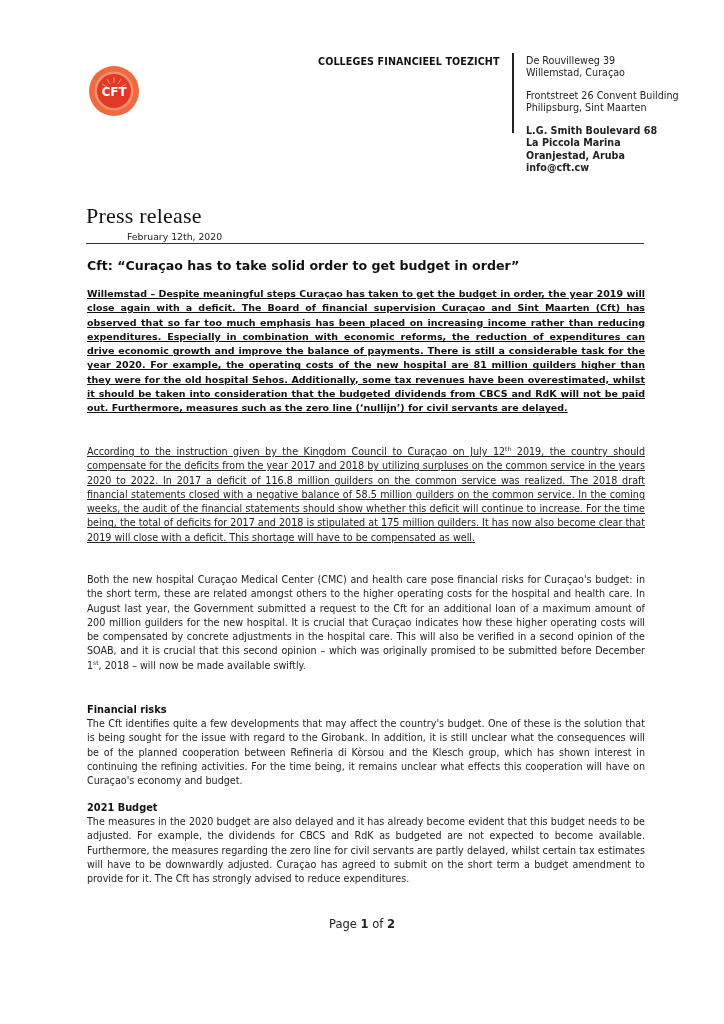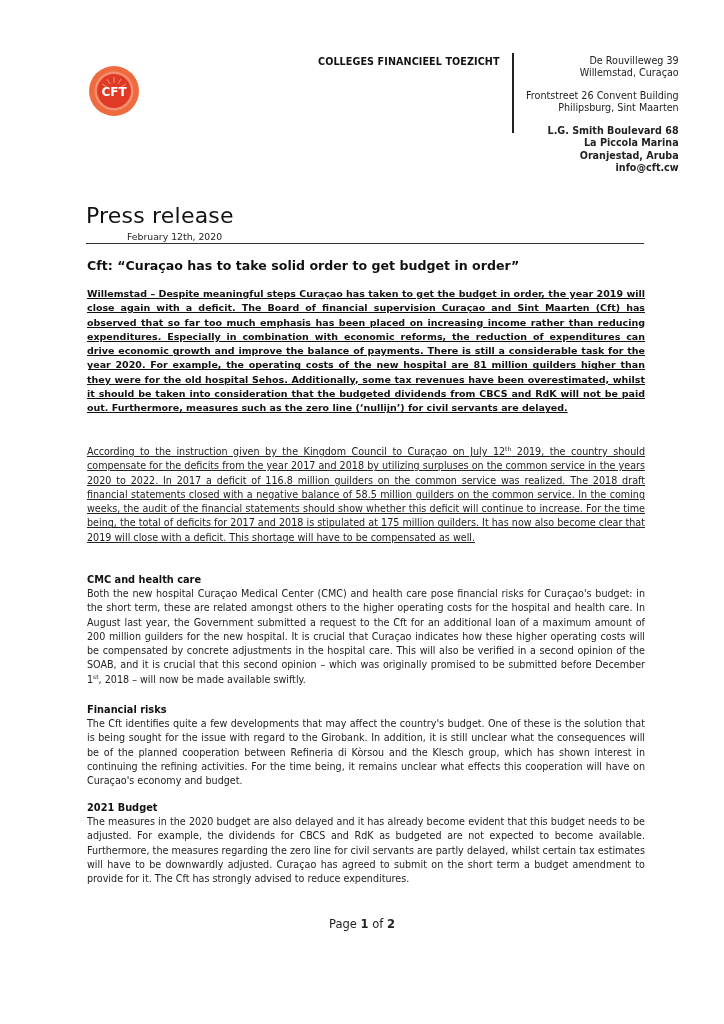--- a/index.html
+++ b/index.html
@@ -1,23 +1,23 @@
 <!DOCTYPE html>
 <html><head>
 <meta charset="utf-8">
 <style>
   html, body { margin: 0; padding: 0; background: #ffffff; }
   body { width: 724px; height: 1024px; position: relative; overflow: hidden; font-family: "DejaVu Sans", sans-serif; color: #111; }
   .logo { position: absolute; left: 88px; top: 65px; width: 52px; height: 52px; }
   .org-name { position: absolute; left: 318px; top: 56px; font-size: 9.6px; font-weight: bold; letter-spacing: 0.1px; color: #111; }
   .vbar { position: absolute; left: 512px; top: 53px; width: 2px; height: 80px; background: #222; }
   .addr { position: absolute; left: 526px; top: 55px; font-size: 9.6px; line-height: 12.3px; color: #222; }
-  .addr .block { margin-bottom: 10.5px; text-align: right; }
+  .addr .block { margin-bottom: 10.5px; }
   .addr .block:last-child { margin-bottom: 8px; font-weight: bold; }
-  .title { position: absolute; left: 86px; top: 203px; font-size: 22px; line-height: 26px; font-weight: normal; color: #111; letter-spacing: 0.2px; }
+  .title { position: absolute; left: 86px; top: 203px; font-size: 22px; line-height: 26px; font-weight: normal; color: #111; letter-spacing: 0.2px; font-family: Liberation Serif, serif; }
   .date { position: absolute; left: 87px; top: 231px; font-size: 9.3px; color: #222; padding-left: 40px; }
   .hrule { position: absolute; left: 86px; top: 243px; width: 558px; height: 1px; background: #333; }
   .headline { position: absolute; left: 87px; top: 258px; font-size: 12.6px; font-weight: bold; color: #111; }
   .body { position: absolute; left: 87px; width: 558px; font-size: 9.6px; line-height: 14.3px; text-align: justify; color: #222; text-decoration: underline; }
   .lead { top: 287px; font-weight: bold; color: #111; font-size: 9.5px; }
   .p1 { top: 445px; }
   .sec { position: absolute; left: 87px; width: 558px; }
   .sec h3 { margin: 0; font-size: 9.8px; font-weight: bold; line-height: 14px; color: #111; }
   .sec p { margin: 0; font-size: 9.6px; line-height: 14.3px; text-align: justify; color: #222; }
   .sec-cmc { top: 573px; }
@@ -70,21 +70,20 @@
 <div class="date">February 12th, 2020</div>
 <div class="hrule"></div>
 
 <div class="headline">Cft: “Curaçao has to take solid order to get budget in order”</div>
 
 <div class="body lead">Willemstad – Despite meaningful steps Curaçao has taken to get the budget in order, the year 2019 will close again with a deficit. The Board of financial supervision Curaçao and Sint Maarten (Cft) has observed that so far too much emphasis has been placed on increasing income rather than reducing expenditures. Especially in combination with economic reforms, the reduction of expenditures can drive economic growth and improve the balance of payments. There is still a considerable task for the year 2020. For example, the operating costs of the new hospital are 81 million guilders higher than they were for the old hospital Sehos. Additionally, some tax revenues have been overestimated, whilst it should be taken into consideration that the budgeted dividends from CBCS and RdK will not be paid out. Furthermore, measures such as the zero line (‘nullijn’) for civil servants are delayed.</div>
 
 <div class="body p1"><span>According to the instruction given by the Kingdom Council to Curaçao on July 12</span><sup>th</sup><span> 2019, the country should compensate for the deficits from the year 2017 and 2018 by utilizing surpluses on the common service in the years 2020 to 2022. In 2017 a deficit of 116.8 million guilders on the common service was realized. The 2018 draft financial statements closed with a negative balance of 58.5 million guilders on the common service. In the coming weeks, the audit of the financial statements should show whether this deficit will continue to increase. For the time being, the total of deficits for 2017 and 2018 is stipulated at 175 million guilders. It has now also become clear that 2019 will close with a deficit. This shortage will have to be compensated as well.</span></div>
 
 <div class="sec sec-cmc">
-  <h3>CMC and health care</h3>
   <p><span>Both the new hospital Curaçao Medical Center (CMC) and health care pose financial risks for Curaçao's budget: in the short term, these are related amongst others to the higher operating costs for the hospital and health care. In August last year, the Government submitted a request to the Cft for an additional loan of a maximum amount of 200 million guilders for the new hospital. It is crucial that Curaçao indicates how these higher operating costs will be compensated by concrete adjustments in the hospital care. This will also be verified in a second opinion of the SOAB, and it is crucial that this second opinion – which was originally promised to be submitted before December 1</span><sup>st</sup><span>, 2018 – will now be made available swiftly.</span></p>
 </div>
 
 <div class="sec sec-risk">
   <h3>Financial risks</h3>
   <p>The Cft identifies quite a few developments that may affect the country's budget. One of these is the solution that is being sought for the issue with regard to the Girobank. In addition, it is still unclear what the consequences will be of the planned cooperation between Refineria di Kòrsou and the Klesch group, which has shown interest in continuing the refining activities. For the time being, it remains unclear what effects this cooperation will have on Curaçao's economy and budget.</p>
 </div>
 
 <div class="sec sec-budget">
   <h3>2021 Budget</h3>

